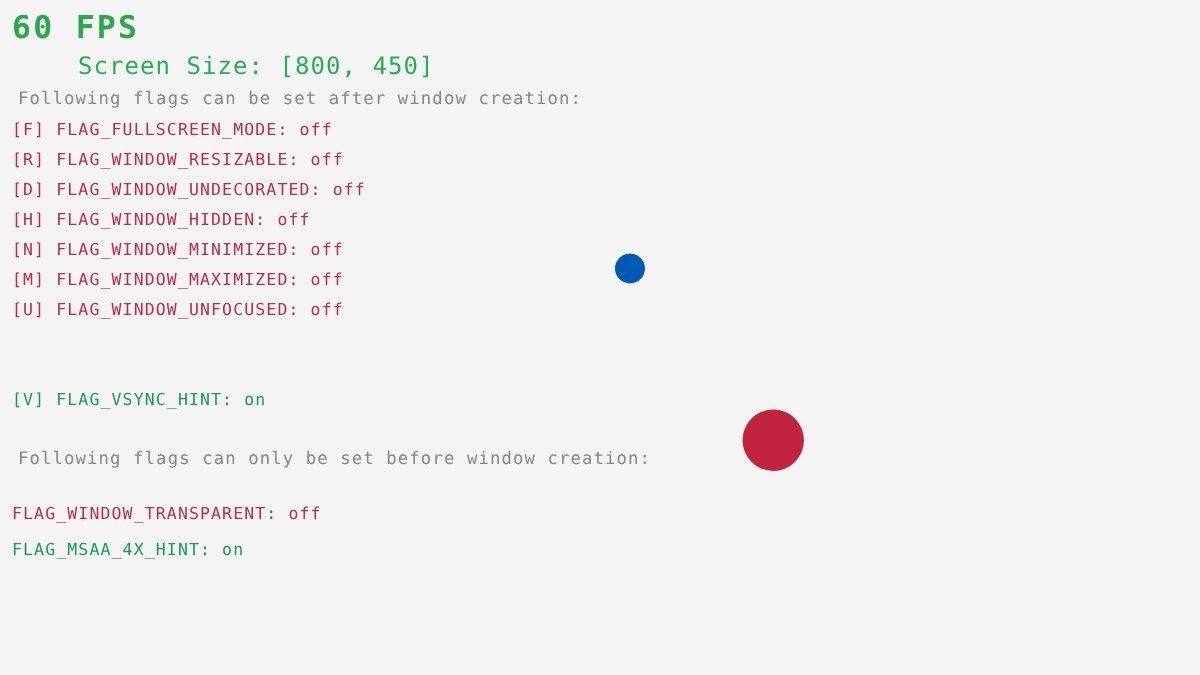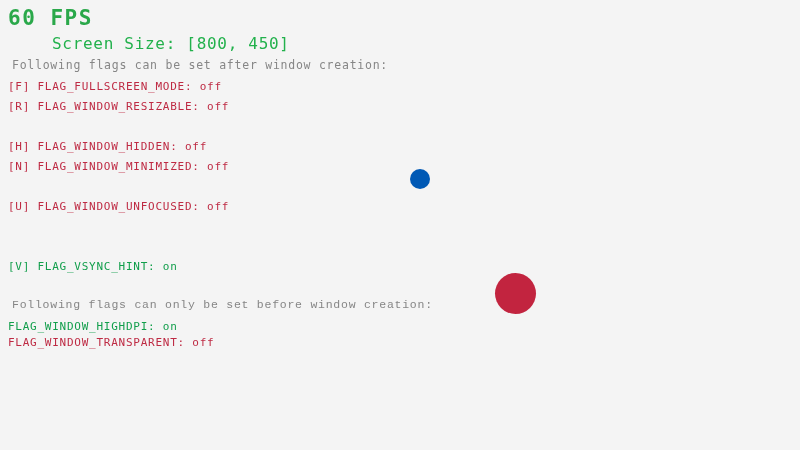--- a/index.html
+++ b/index.html
@@ -52,21 +52,21 @@
   .section-header {
     position: absolute;
     left: 12px;
     font-size: 11.5px;
     line-height: 14px;
     letter-spacing: 0.75px;
     color: #868686;
     white-space: pre;
   }
   #runtime-flags-header { top: 58px; }
-  #creation-flags-header { top: 298px; font-family: Liberation Mono, monospace; }
+  #creation-flags-header { top: 298px; }
 
   
   .flag-row {
     position: absolute;
     left: 8px;
     font-size: 11px;
     line-height: 14px;
     letter-spacing: 0.75px;
     white-space: pre;
   }
@@ -99,26 +99,28 @@
 <div id="stage">
 
   <div id="fps-counter">60 FPS</div>
 
   <div id="screen-size">Screen Size: [800, 450]</div>
 
   <div class="section-header" id="runtime-flags-header">Following flags can be set after window creation:</div>
 
   <div class="flag-row state-off" style="top:80px">[F] FLAG_FULLSCREEN_MODE: off</div>
   <div class="flag-row state-off" style="top:100px">[R] FLAG_WINDOW_RESIZABLE: off</div>
+  <div class="flag-row state-off" style="top:120px">[D] FLAG_WINDOW_UNDECORATED: off</div>
   <div class="flag-row state-off" style="top:140px">[H] FLAG_WINDOW_HIDDEN: off</div>
   <div class="flag-row state-off" style="top:160px">[N] FLAG_WINDOW_MINIMIZED: off</div>
+  <div class="flag-row state-off" style="top:180px">[M] FLAG_WINDOW_MAXIMIZED: off</div>
   <div class="flag-row state-off" style="top:200px">[U] FLAG_WINDOW_UNFOCUSED: off</div>
   <div class="flag-row state-on" style="top:260px">[V] FLAG_VSYNC_HINT: on</div>
 
   <div class="section-header" id="creation-flags-header">Following flags can only be set before window creation:</div>
 
-  <div class="flag-row state-on" style="top:320px">FLAG_WINDOW_HIGHDPI: on</div>
   <div class="flag-row state-off" style="top:336px">FLAG_WINDOW_TRANSPARENT: off</div>
+  <div class="flag-row state-on" style="top:360px">FLAG_MSAA_4X_HINT: on</div>
 
   <div class="ball" id="ball-blue"></div>
   <div class="ball" id="ball-red"></div>
 
 </div>
 
 </body></html>

